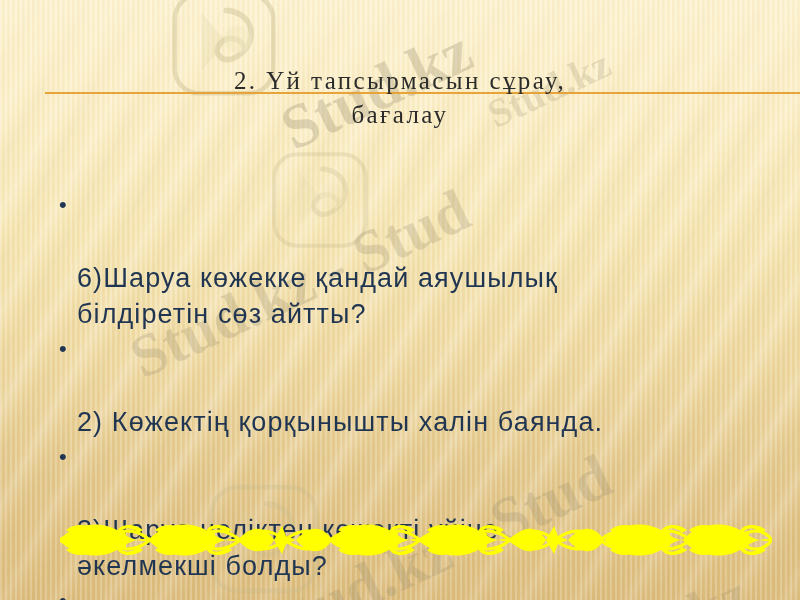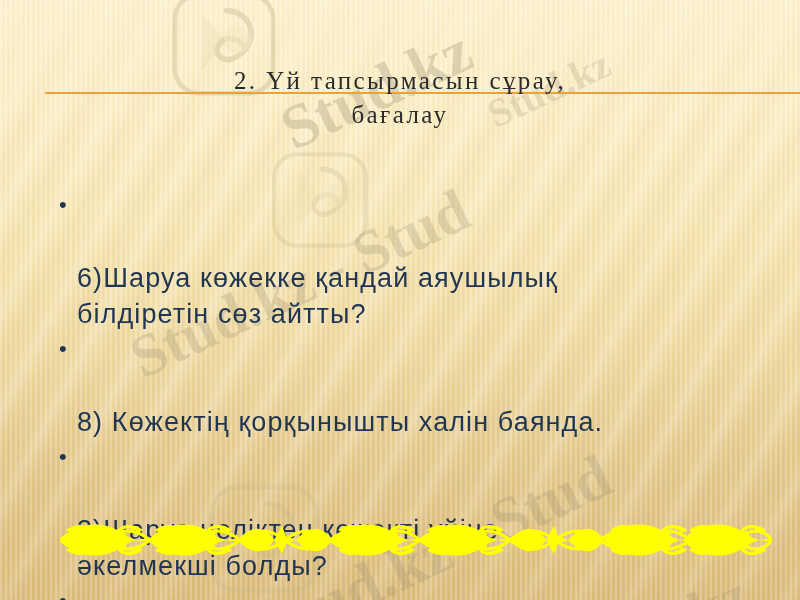--- a/index.html
+++ b/index.html
@@ -150,21 +150,21 @@
 бағалау</div>
 
   <div id="bullets">
     <div class="bullet-row">
       <span class="bullet-dot">•</span>
       <span>6)Шаруа көжекке қандай аяушылық
 білдіретін сөз айтты?</span>
     </div>
     <div class="bullet-row">
       <span class="bullet-dot">•</span>
-      <span>8) Көжектің қорқынышты халін баянда.</span>
+      <span>2) Көжектің қорқынышты халін баянда.</span>
     </div>
     <div class="bullet-row">
       <span class="bullet-dot">•</span>
       <span>3)Шаруа неліктен  көжекті үйіне
 әкелмекші болды?</span>
     </div>
     <div class="bullet-row">
       <span class="bullet-dot">•</span>
       
     </div>

